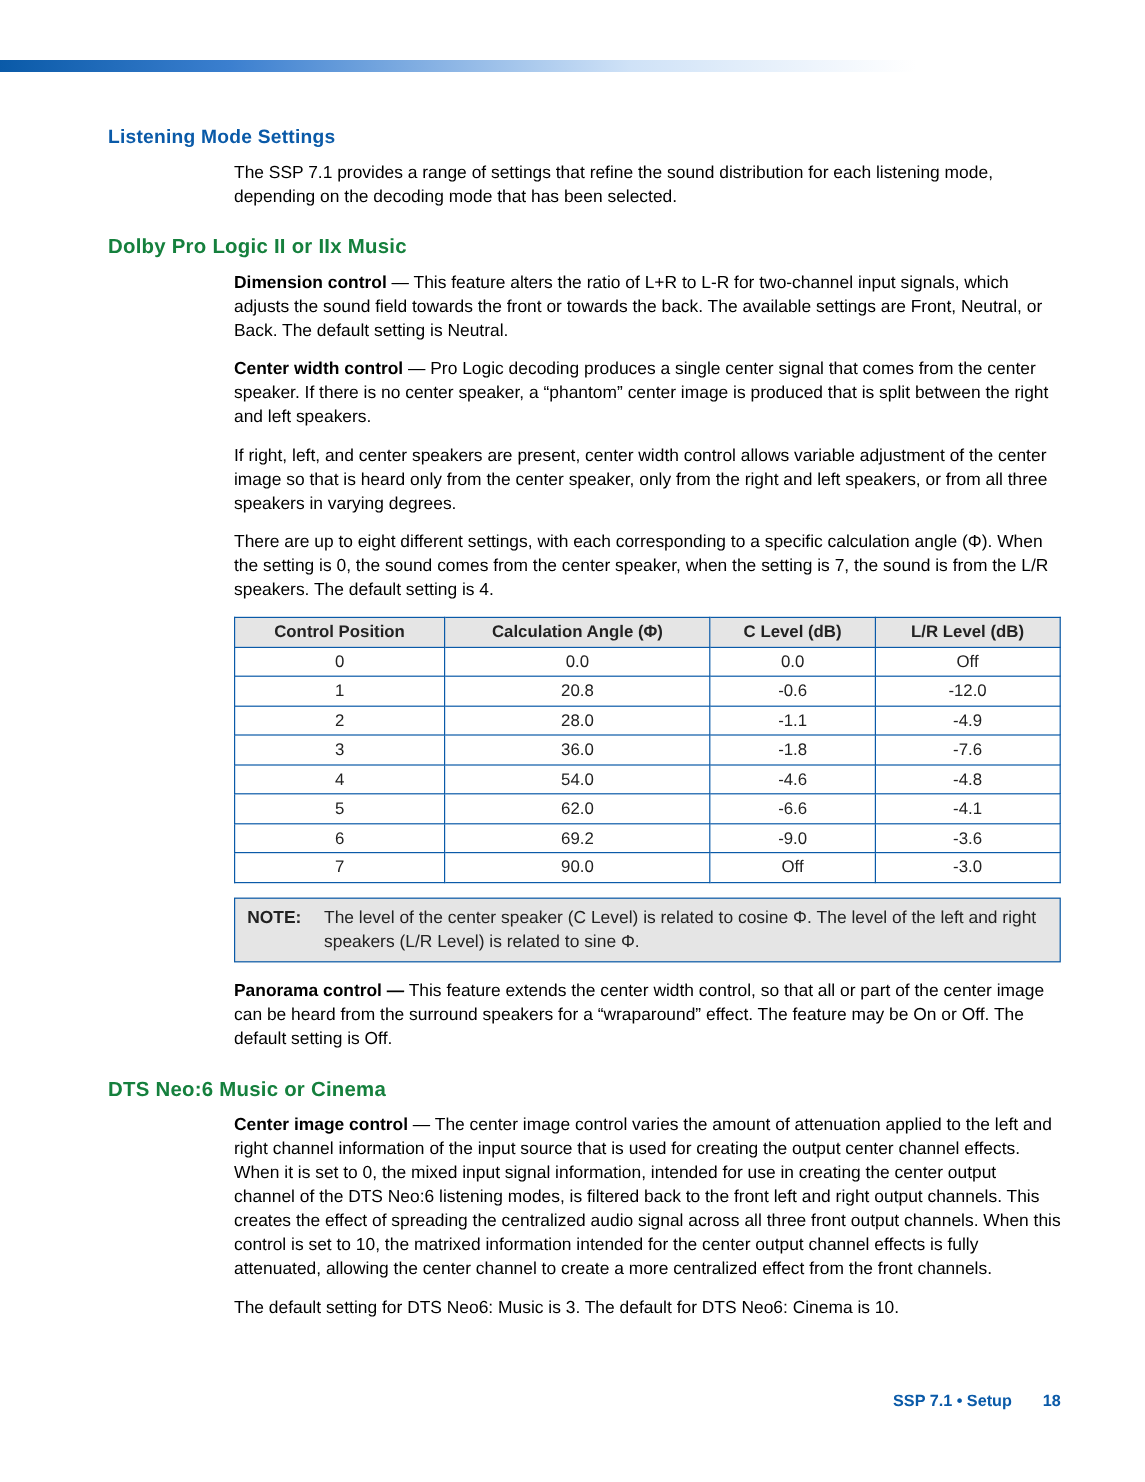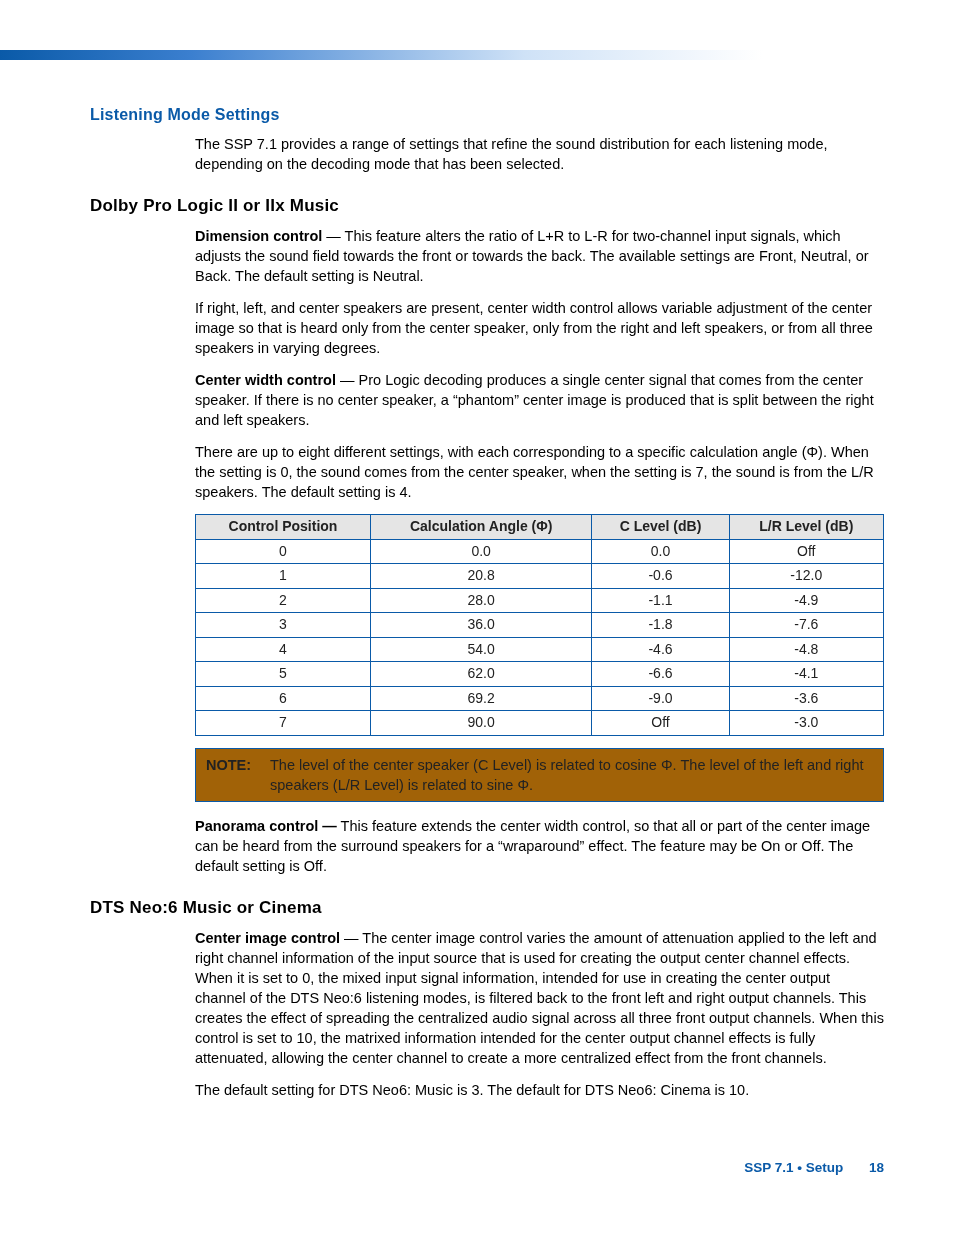--- a/index.html
+++ b/index.html
@@ -30,21 +30,21 @@
   .indent-block {
     margin-left: 105px;
   }
   p {
     font-size: 14.5px;
     line-height: 1.38;
     margin: 0 0 12px 0;
     color: #000;
   }
   h2.sub-heading {
-    color: #000000;
+    color: #15803d;
     font-weight: 700;
     font-size: 17px;
     margin: 22px 0 10px 0;
     letter-spacing: .2px;
   }
   .bold-run { font-weight: 700; }
   table.data {
     border-collapse: collapse;
     width: 100%;
     margin: 8px 0 12px 0;
@@ -56,21 +56,21 @@
     text-align: center;
     vertical-align: top;
     line-height: 1.25;
   }
   table.data th {
     font-weight: 700;
     background: #e5e5e5;
   }
   .note-box {
     border: 1px solid #0a5aa8;
-    background: #a16207;
+    background: #e5e5e5;
     padding: 6px 10px 6px 10px;
     margin: 0 0 14px 0;
     font-size: 14.5px;
     line-height: 1.38;
     display: flex;
   }
   .note-label {
     font-weight: 700;
     flex: 0 0 64px;
   }
@@ -97,25 +97,25 @@
   </div>
 
   <h2 class="sub-heading">Dolby Pro Logic II or IIx Music</h2>
 
   <div class="indent-block">
 
     <p>
       <span class="bold-run">Dimension control</span><span> — This feature alters the ratio of L+R to L-R for two-channel input signals, which adjusts the sound field towards the front or towards the back. The available settings are Front, Neutral, or Back. The default setting is Neutral.</span>
     </p>
 
+    <p>
+      <span class="bold-run">Center width control</span><span> — Pro Logic decoding produces a single center signal that comes from the center speaker. If there is no center speaker, a “phantom” center image is produced that is split between the right and left speakers.</span>
+    </p>
+
     <p>If right, left, and center speakers are present, center width control allows variable adjustment of the center image so that is heard only from the center speaker, only from the right and left speakers, or from all three speakers in varying degrees.</p>
-
-    <p>
-      <span class="bold-run">Center width control</span><span> — Pro Logic decoding produces a single center signal that comes from the center speaker. If there is no center speaker, a “phantom” center image is produced that is split between the right and left speakers.</span>
-    </p>
     <p>There are up to eight different settings, with each corresponding to a specific calculation angle (Φ). When the setting is 0, the sound comes from the center speaker, when the setting is 7, the sound is from the L/R speakers. The default setting is 4.</p>
 
     <table class="data">
       <thead>
         <tr>
           <th>Control Position</th>
           <th>Calculation Angle (Φ)</th>
           <th>C Level (dB)</th>
           <th>L/R Level (dB)</th>
         </tr>

